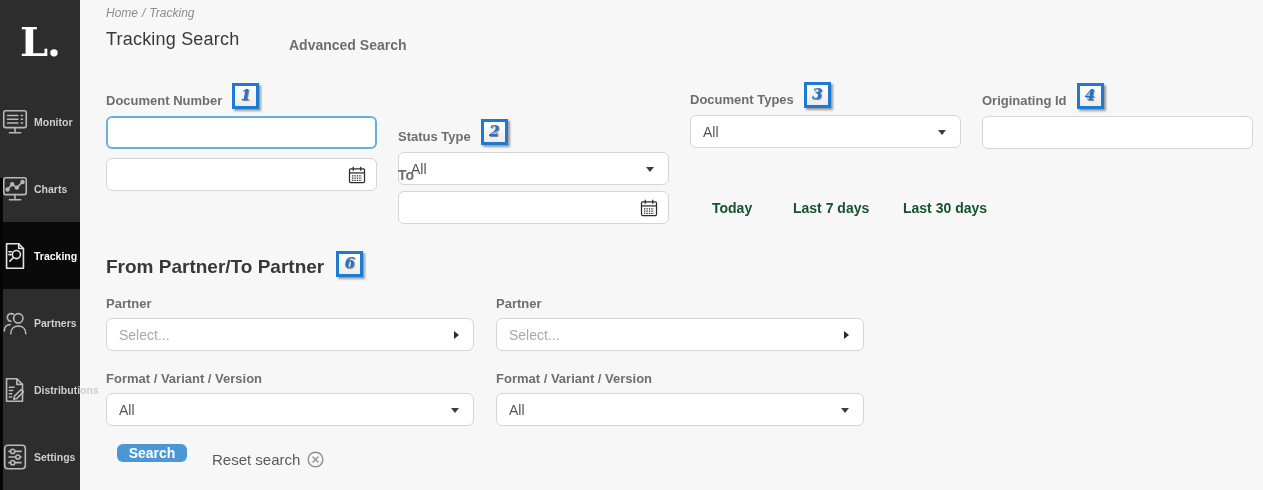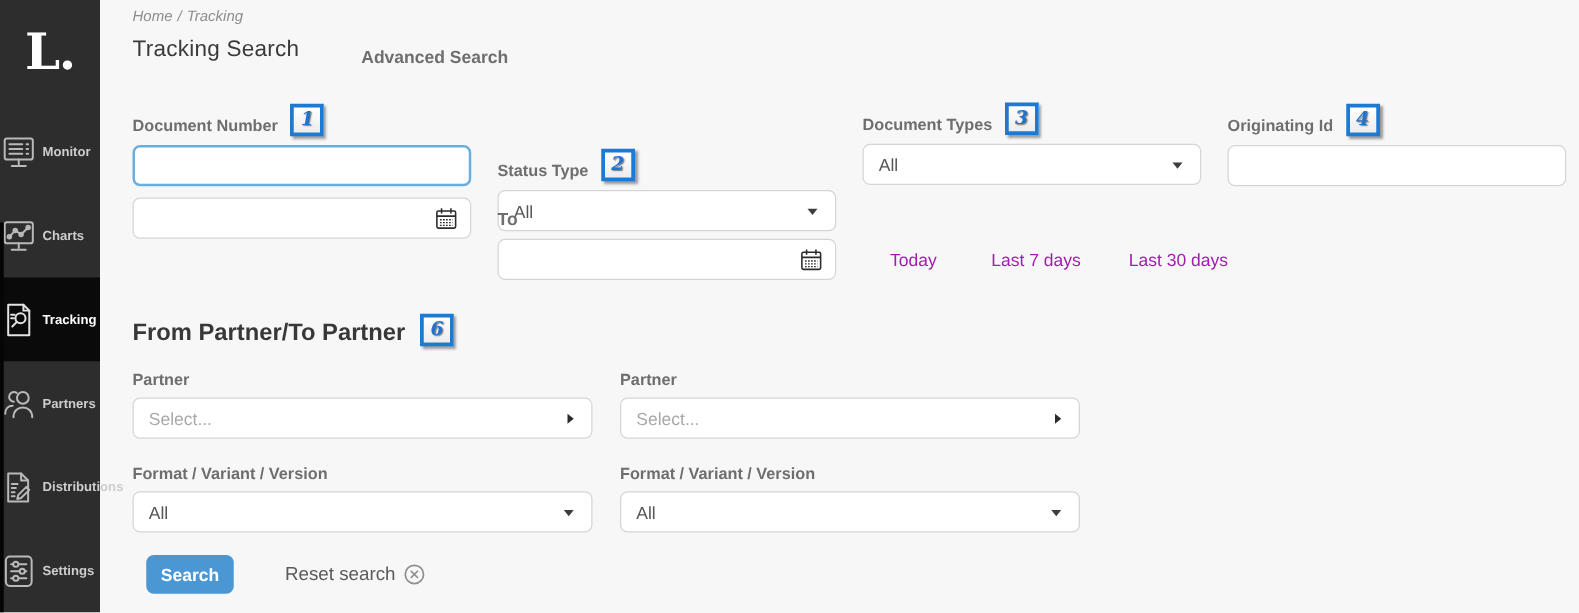--- a/index.html
+++ b/index.html
@@ -91,31 +91,31 @@
     position:absolute; right:14px; top:12px; width:0; height:0;
     border-top:4.5px solid transparent; border-bottom:4.5px solid transparent;
     border-left:5.5px solid #2b2b2b;
   }
   .placeholder-text { color:#a9a9a9; }
   .date-box { position:relative; cursor:text; }
   .cal-icon { position:absolute; right:9px; top:6px; cursor:pointer; }
 
   .quick-link {
     position:absolute; top:191px; height:33px; display:flex; align-items:center;
-    font-size:14px; font-weight:normal; color:#a21caf; cursor:pointer;
+    font-size:14px; font-weight:bold; color:#14532d; cursor:pointer;
   }
 
   .search-btn {
-    position:absolute; left:37px; top:444px; width:70px; height:31px;
+    position:absolute; left:37px; top:444px; width:70px; height:18px;
     background:#4a97d4; border:none; border-radius:6px;
     color:#fff; font-size:14px; font-weight:bold; cursor:pointer;
     font-family:"Liberation Sans",sans-serif;
   }
   .reset-search {
-    position:absolute; left:148px; top:444px; height:31px;
+    position:absolute; left:132px; top:444px; height:31px;
     display:flex; align-items:center; gap:7px; cursor:pointer;
     font-size:15px; color:#5a5a5a;
   }
 </style>
 </head>
 <body>
 
 <div class="sidebar">
   <div class="logo">L.</div>
 

